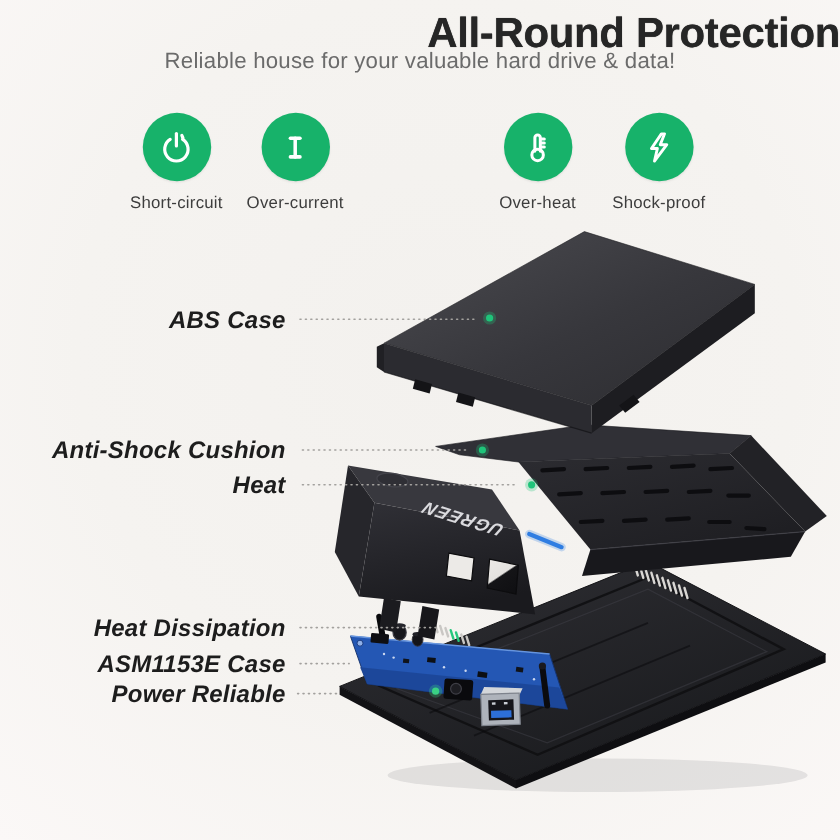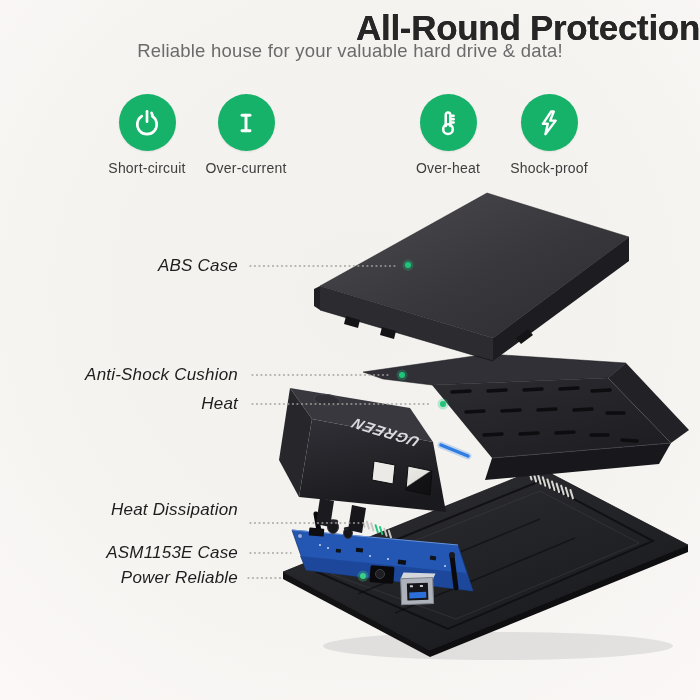--- a/index.html
+++ b/index.html
@@ -23,21 +23,21 @@
     margin:0 auto; display:flex; align-items:center; justify-content:center;
     box-shadow:0 1px 2px rgba(0,0,0,0.08);
   }
   .badge svg{display:block;}
   .flabel{
     margin-top:9px; font-size:14px; color:#3d3d3d; letter-spacing:0.2px; white-space:nowrap;
   }
   .scene{position:absolute; left:0; top:0;}
   .ann{
     position:absolute; right:462px; white-space:nowrap;
-    font-style:italic; font-weight:400; font-size:17px; color:#1d1d1d; letter-spacing:0.2px;
+    font-style:italic; font-weight:700; font-size:20px; color:#1d1d1d; letter-spacing:0.2px;
   }
 </style>
 </head>
 <body>
 
 <div class="canvas">
 
   <div class="title">All-Round Protection</div>
   <div class="subtitle">Reliable house for your valuable hard drive &amp; data!</div>
 
@@ -272,17 +272,17 @@
       <circle cx="402" cy="375" r="5.5" fill="rgba(32,197,122,0.28)"></circle>
         <circle cx="402" cy="375" r="3" fill="#1fc47a"></circle>
       <circle cx="443" cy="404" r="5.5" fill="rgba(32,197,122,0.28)"></circle>
         <circle cx="443" cy="404" r="3" fill="#1fc47a"></circle>
     </g>
   </svg>
 
   <div class="ann" style="top:256px">ABS Case</div>
   <div class="ann" style="top:365px">Anti-Shock Cushion</div>
   <div class="ann" style="top:394px">Heat</div>
-  <div class="ann" style="top:500px">Heat Dissipation</div>
+  <div class="ann" style="top:513px">Heat Dissipation</div>
   <div class="ann" style="top:543px">ASM1153E  Case</div>
   <div class="ann" style="top:568px">Power Reliable</div>
 
 </div>
 
 </body></html>

